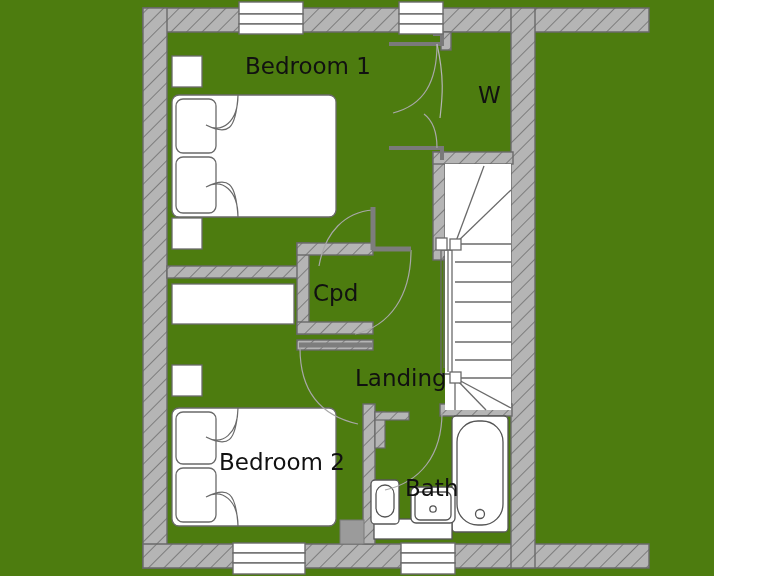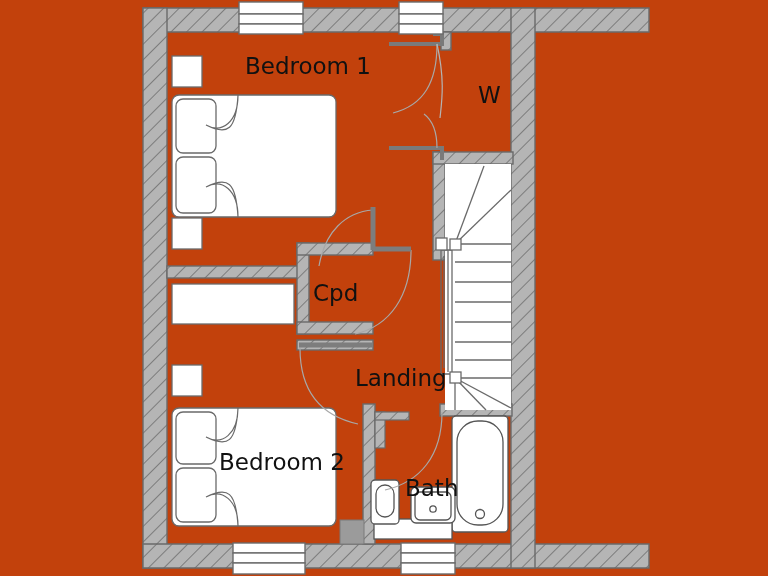--- a/index.html
+++ b/index.html
@@ -7,23 +7,23 @@
     margin: 0;
     padding: 0;
     background: #ffffff;
     width: 768px;
     height: 576px;
     overflow: hidden;
     font-family: "DejaVu Sans", sans-serif;
   }
   #plan-root {
     position: relative;
-    width: 768px;
+    width: 714px;
     height: 576px;
-    background: #c2410c;
+    background: #4d7c0f;
   }
   svg.plan { display: block; }
   .room-label {
     font-family: "DejaVu Sans", sans-serif;
     font-size: 23px;
     fill: #111111;
     font-weight: 400;
   }
 </style>
 </head>

